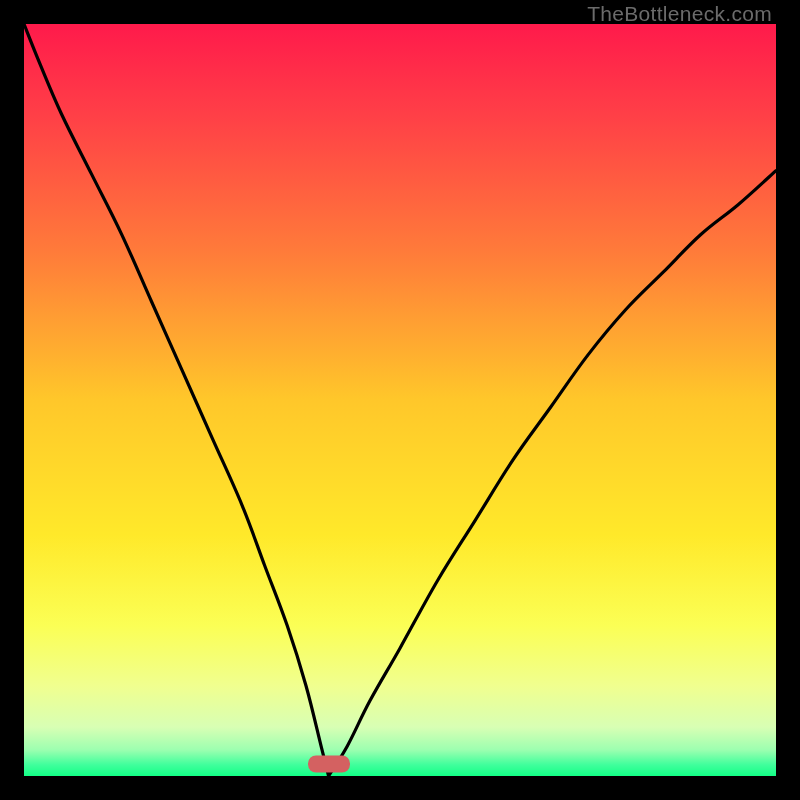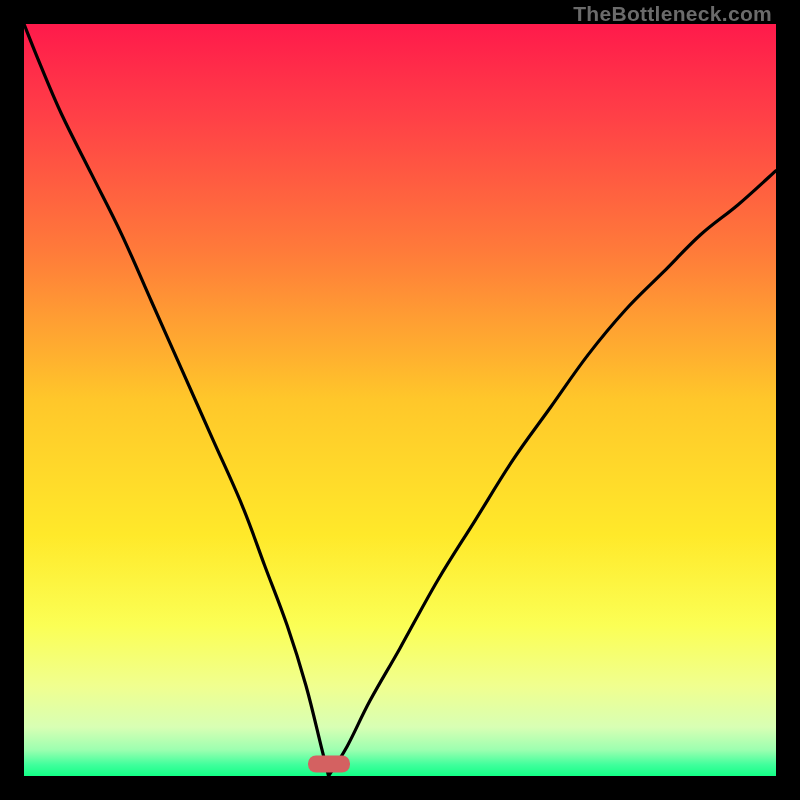--- a/index.html
+++ b/index.html
@@ -25,21 +25,21 @@
     top: 0;
     width: 752px;
     height: 752px;
   }
   .watermark {
     position: absolute;
     top: 2px;
     right: 28px;
     color: #6b6b6b;
     font-size: 21px;
-    font-weight: 700;
+    font-weight: 400;
     letter-spacing: 0.3px;
   }
   .marker {
     position: absolute;
     width: 42px;
     height: 17px;
     border-radius: 8px;
     background: #d46161;
     transform: translate(-50%, -50%);
   }

